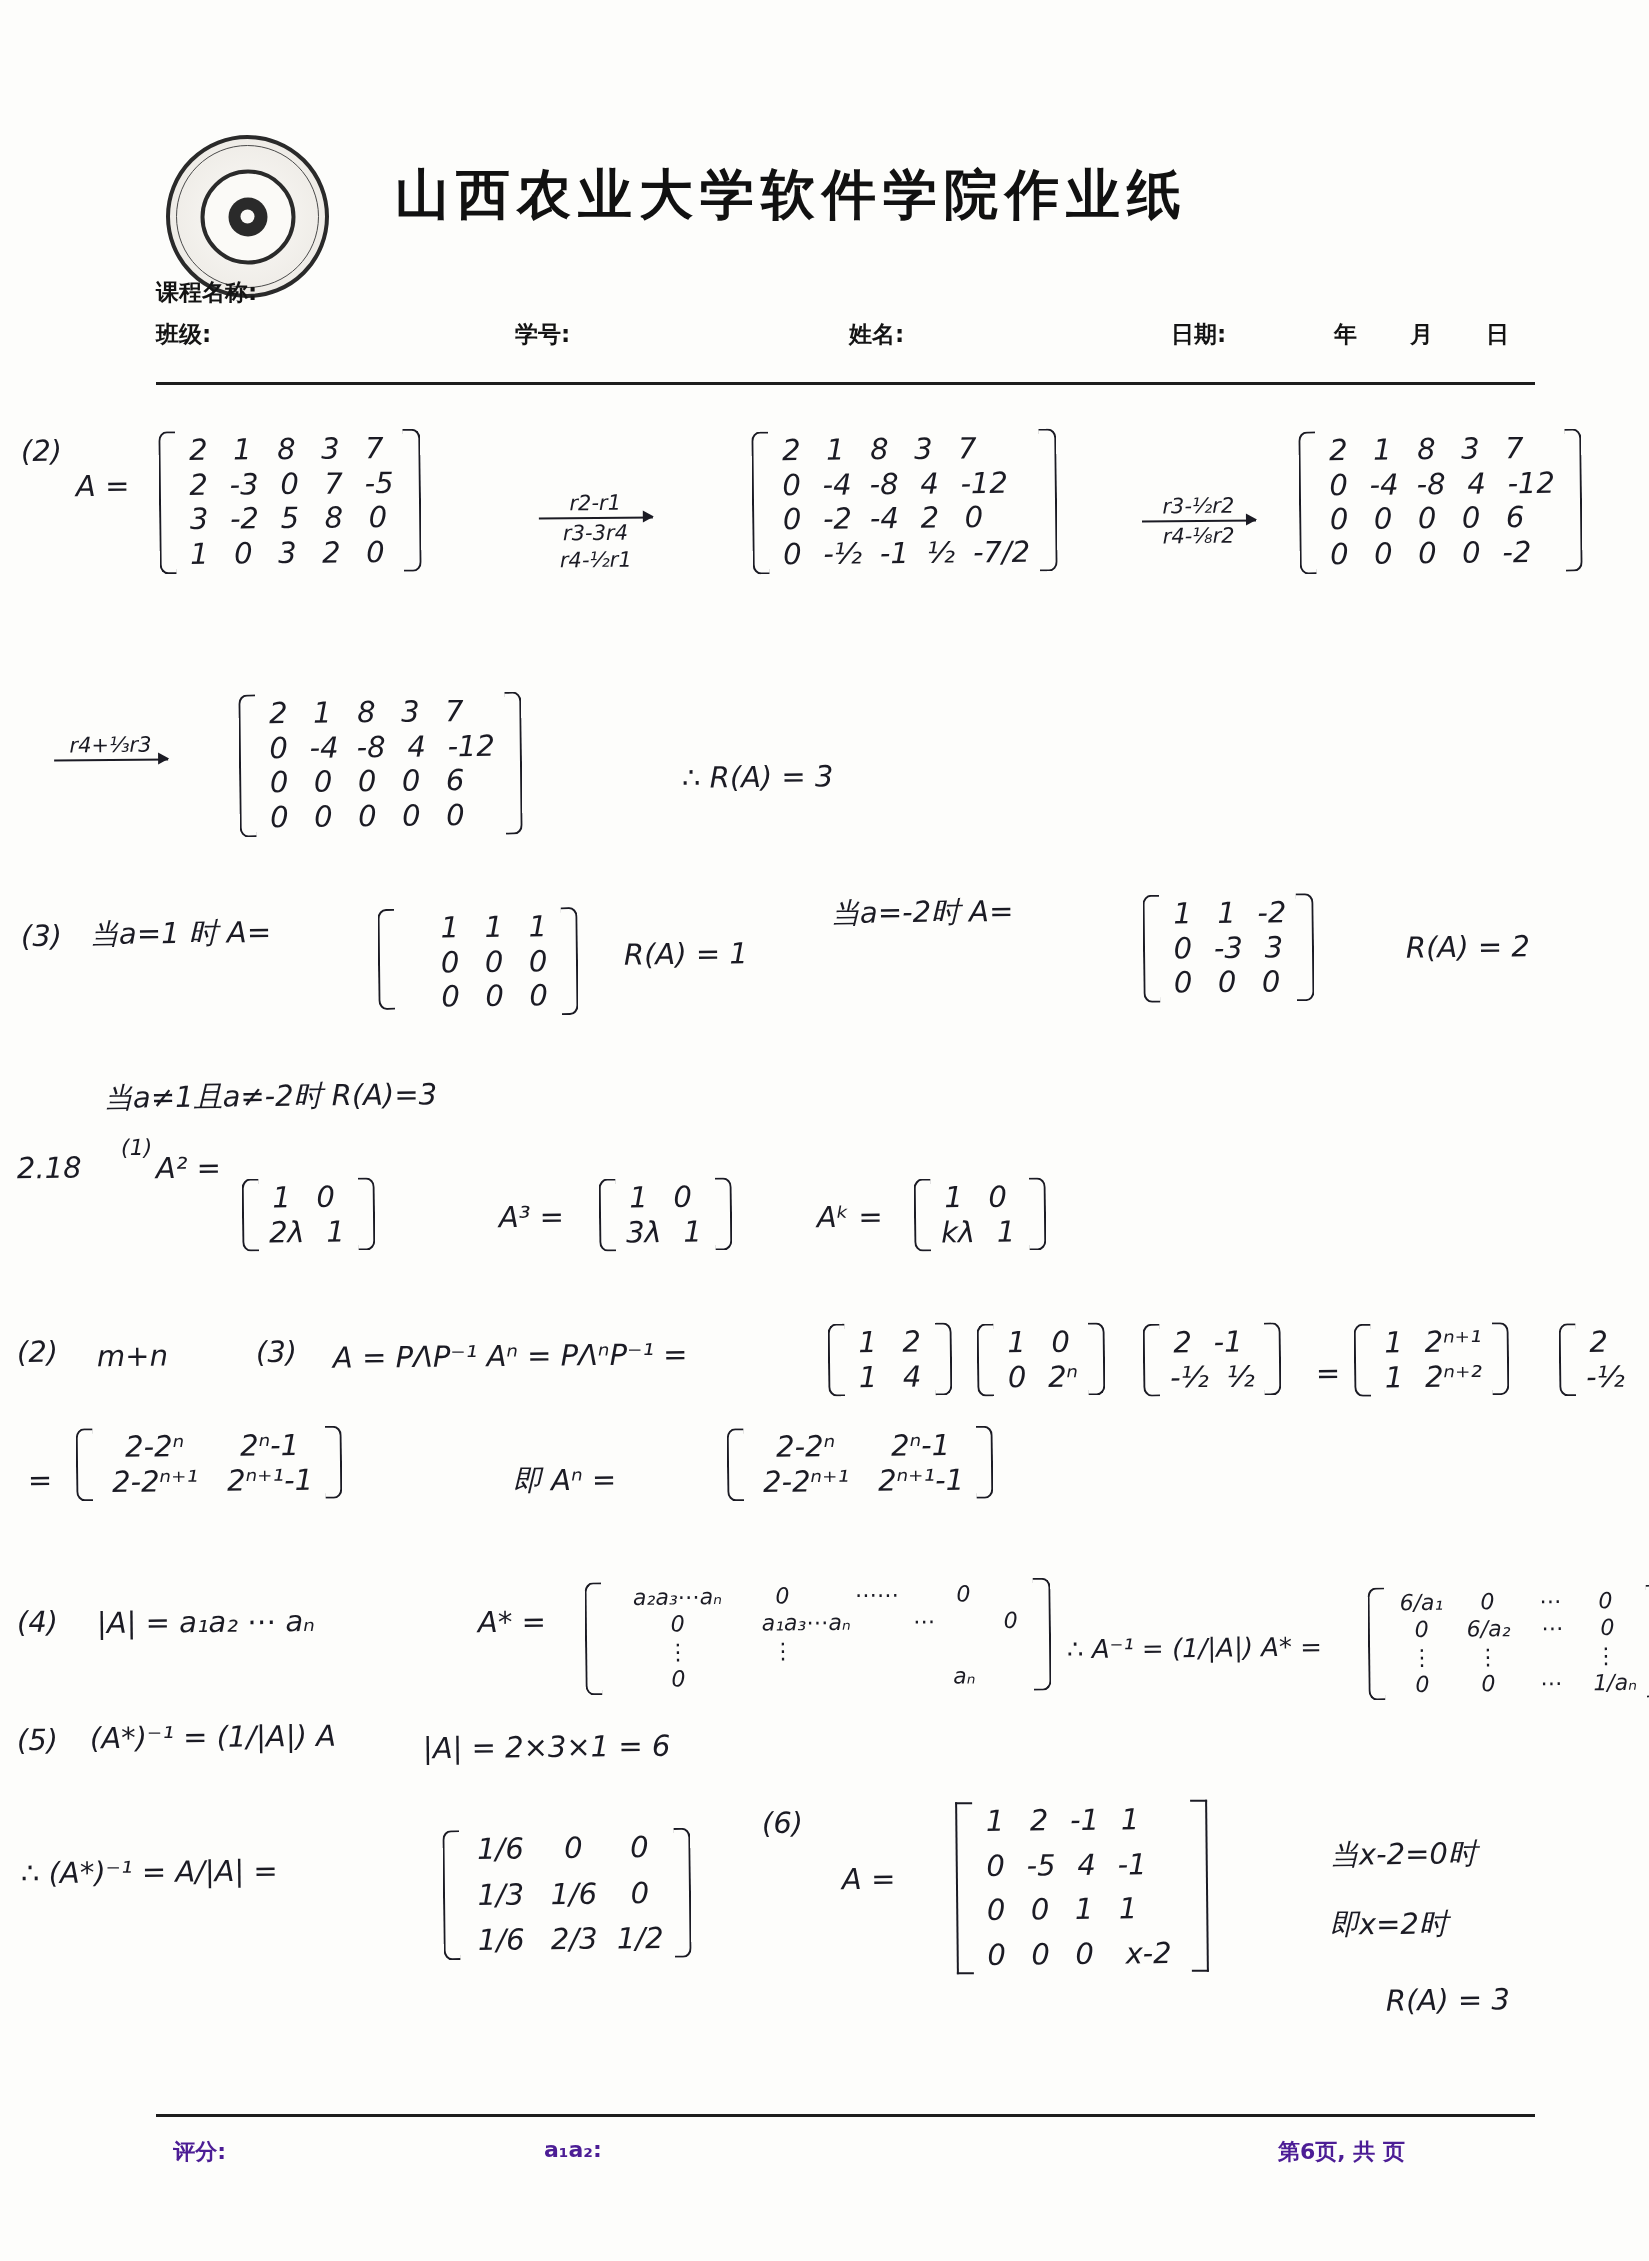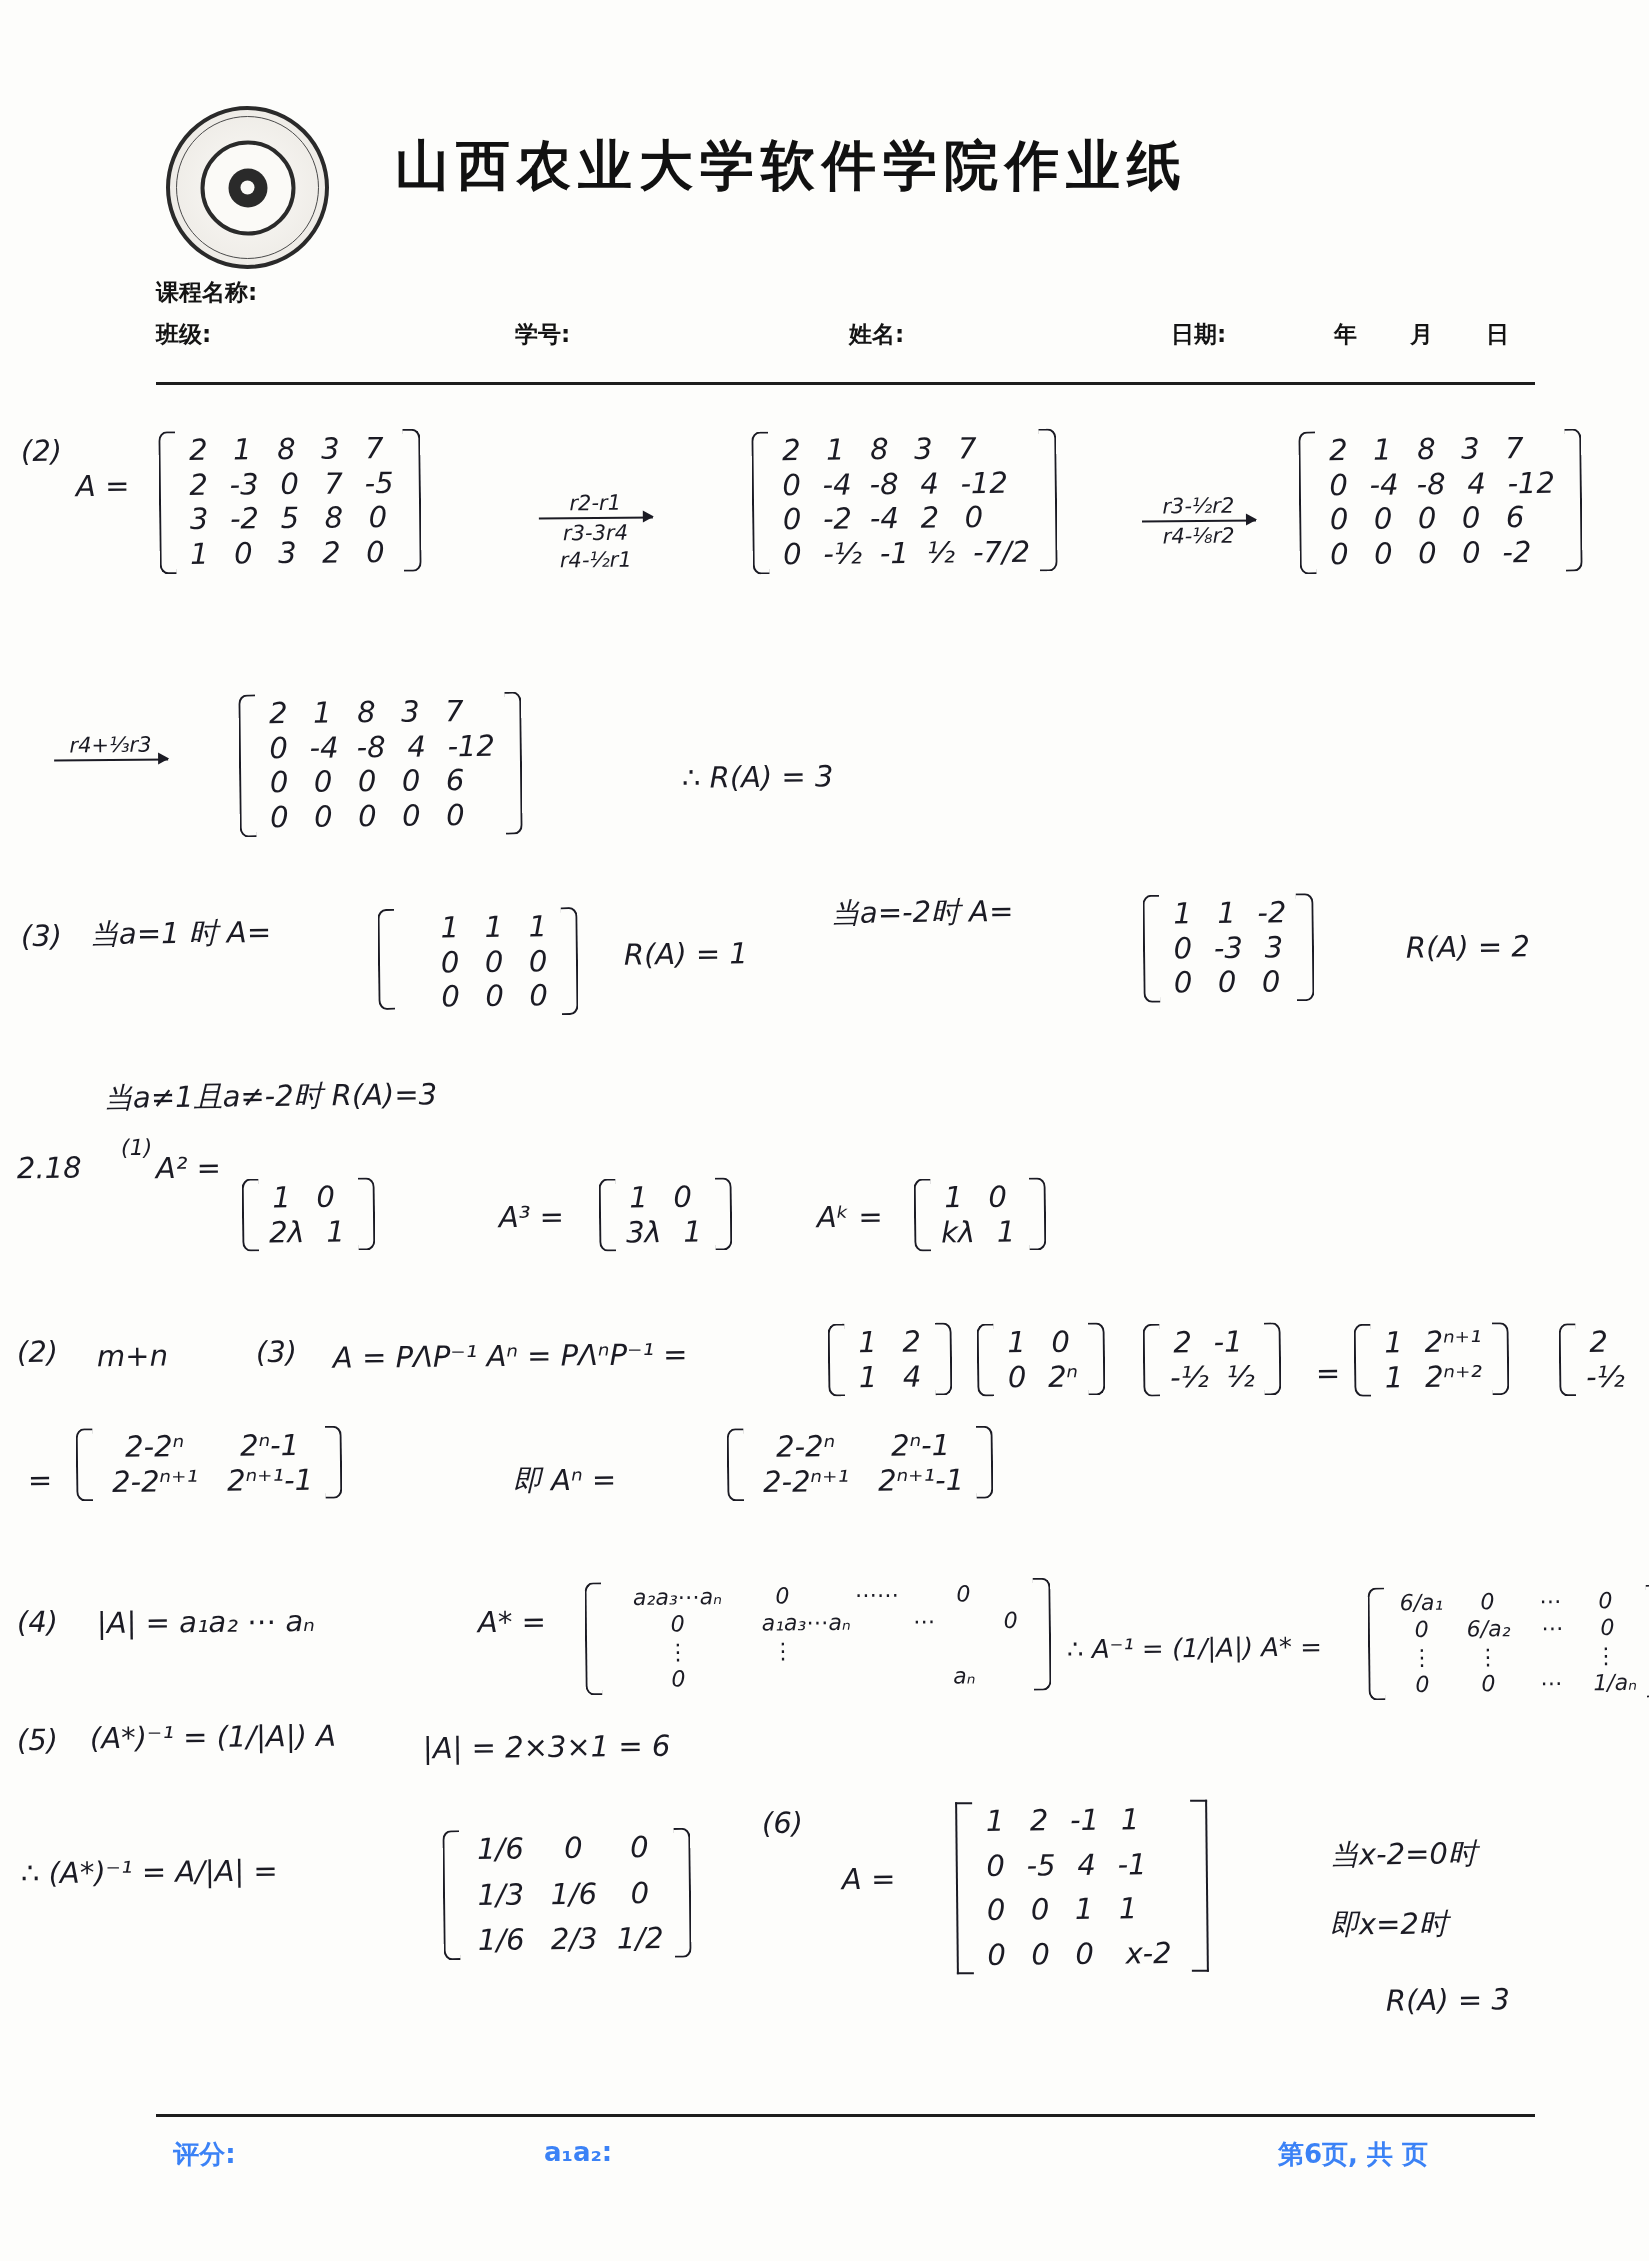--- a/index.html
+++ b/index.html
@@ -17,21 +17,21 @@
   }
   .page {
     position: absolute;
     inset: 0;
     background: #fdfdfb;
   }
 
   
   .header {
     position: absolute;
-    left: 0; right: 0; top: 40px;
+    left: 0; right: 0; top: 69px;
     height: 159px;
   }
   .logo {
     position: absolute;
     left: 166px;
     top: 66px;
     width: 163px;
     height: 163px;
   }
   .logo-outer {
@@ -122,23 +122,23 @@
   }
 
   
   .footer {
     position: absolute;
     left: 156px;
     top: 2137px;
     width: 1379px;
     height: 42px;
     font-family: "DejaVu Sans", sans-serif;
-    font-size: 26px;
+    font-size: 22px;
     font-weight: 700;
-    color: #3b82f6;
+    color: #4c1d95;
   }
   .footer span { position: absolute; white-space: nowrap; }
 
   
   .hw {
     position: absolute;
     font-family: "DejaVu Sans", sans-serif;
     color: #1b1b24;
     white-space: nowrap;
     line-height: 1.05;

